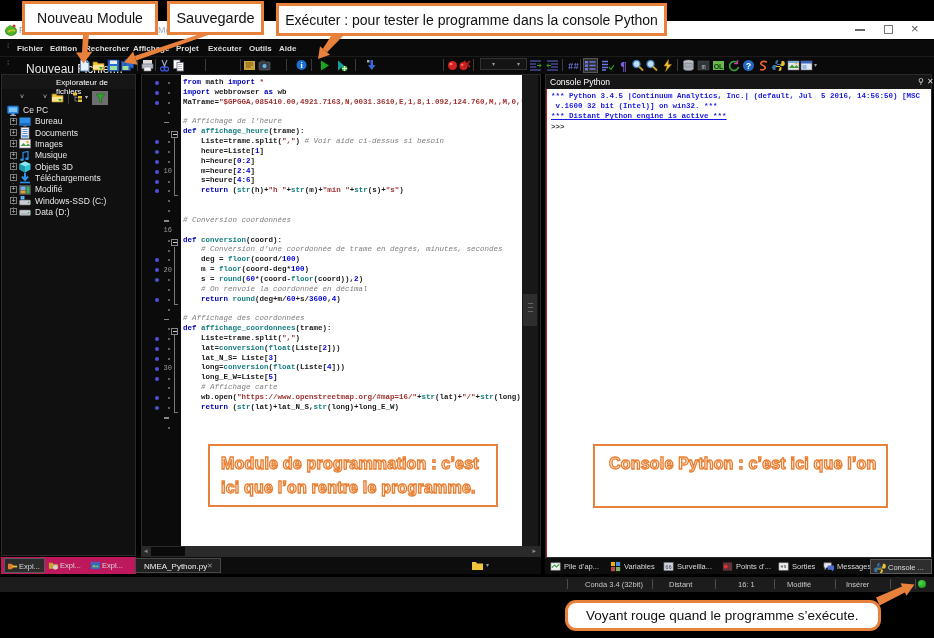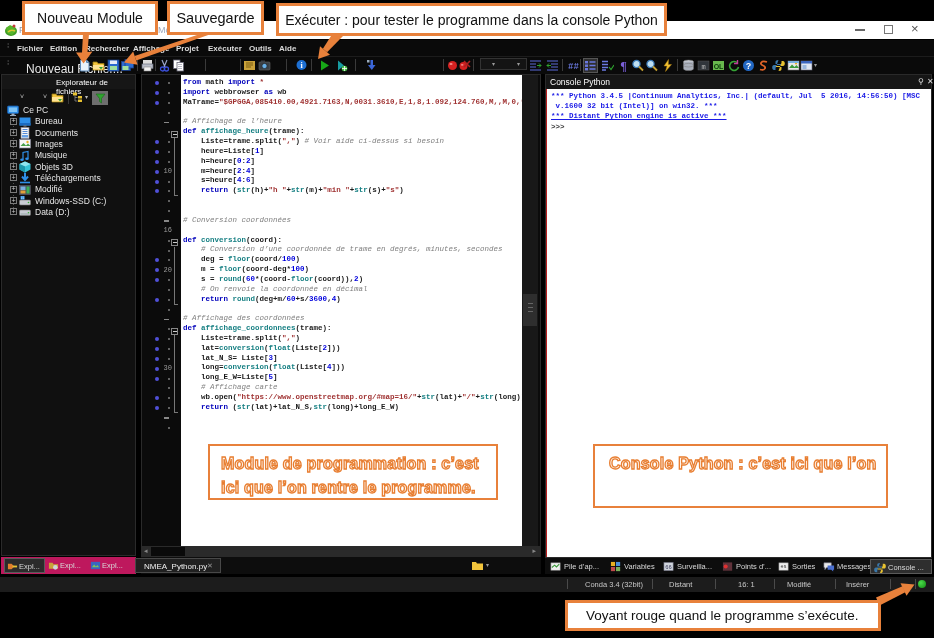--- a/index.html
+++ b/index.html
@@ -630,28 +630,28 @@
 
 <div class="callout" style="left:22px;top:1px;width:136px;height:34px;">
   <div class="txt" style="top:6px;font-size:14px;">Nouveau Module</div>
 </div>
 <div class="callout" style="left:167px;top:1px;width:97px;height:34px;">
   <div class="txt" style="top:6px;font-size:14.5px;">Sauvegarde</div>
 </div>
 <div class="callout" style="left:276px;top:3px;width:391px;height:33px;">
   <div class="txt" style="top:6px;font-size:14px;">Exécuter : pour tester le programme dans la console Python</div>
 </div>
-<div class="wordart" style="left:208px;top:444px;width:290px;height:56px;">
+<div class="wordart" style="left:208px;top:444px;width:290px;height:63px;">
   <div class="wa-line" style="position:absolute;left:11px;top:9px;">Module de programmation : c’est</div>
   <div class="wa-line" style="position:absolute;left:11px;top:33px;">ici que l’on rentre le programme.</div>
 </div>
 <div class="wordart" style="left:593px;top:444px;width:295px;height:64px;">
   <div class="wa-line" style="position:absolute;left:14px;top:9px;">Console Python : c’est ici que l’on</div>
 </div>
-<div class="callout" style="left:565px;top:600px;width:316px;height:31px;border-width:3px;">
+<div class="callout" style="left:565px;top:600px;width:316px;height:31px;border-width:3px;border-radius:11px;">
   <div class="txt" style="top:5px;font-size:13.5px;text-align:left;padding-left:18px;">Voyant rouge quand le programme s’exécute.</div>
 </div>
 
 <svg class="arrowlayer" viewBox="0 0 934 638">
   <polygon points="83,34 89,34 87.5,52 92.5,51.5 83.5,63.5 76,52.5 82,52.5" fill="#e8813b"></polygon>
   <polygon points="200,34 211,34 136.2,60.5 134.6,55.9" fill="#e8813b"></polygon>
   <polygon points="124,62.5 133.2,51.5 137.6,64.8" fill="#e8813b"></polygon>
   <polygon points="331,36 343,36 327.1,52.3 322.9,48.7" fill="#e8813b"></polygon>
   <polygon points="318,59 320,46.3 330,54.7" fill="#e8813b"></polygon>
   <polygon points="876,597.5 902.5,586.2 905.3,592.2 879.5,605.5" fill="#e8813b"></polygon>

